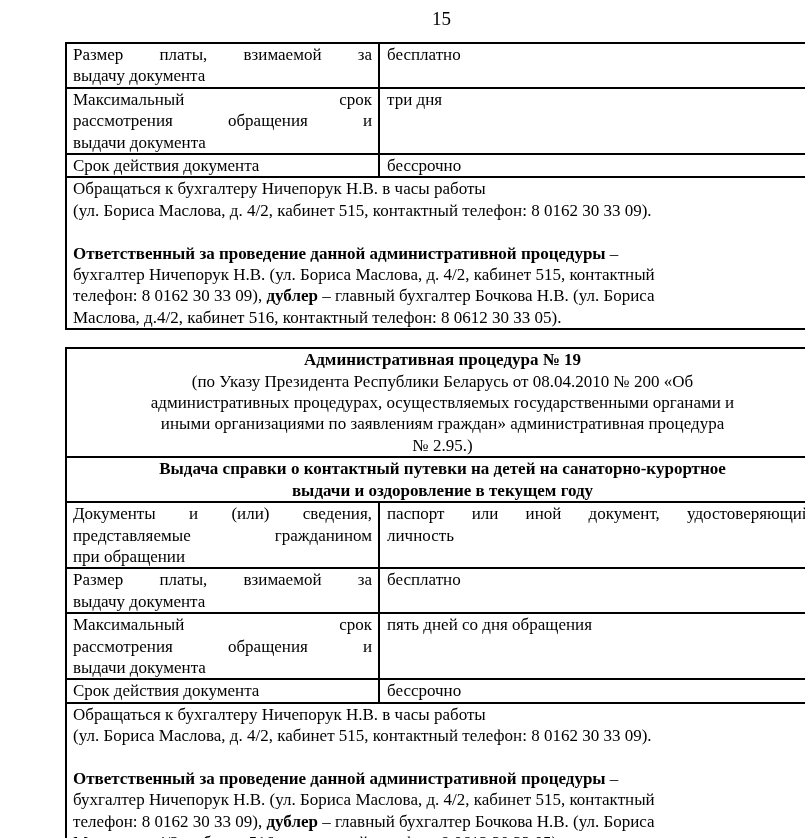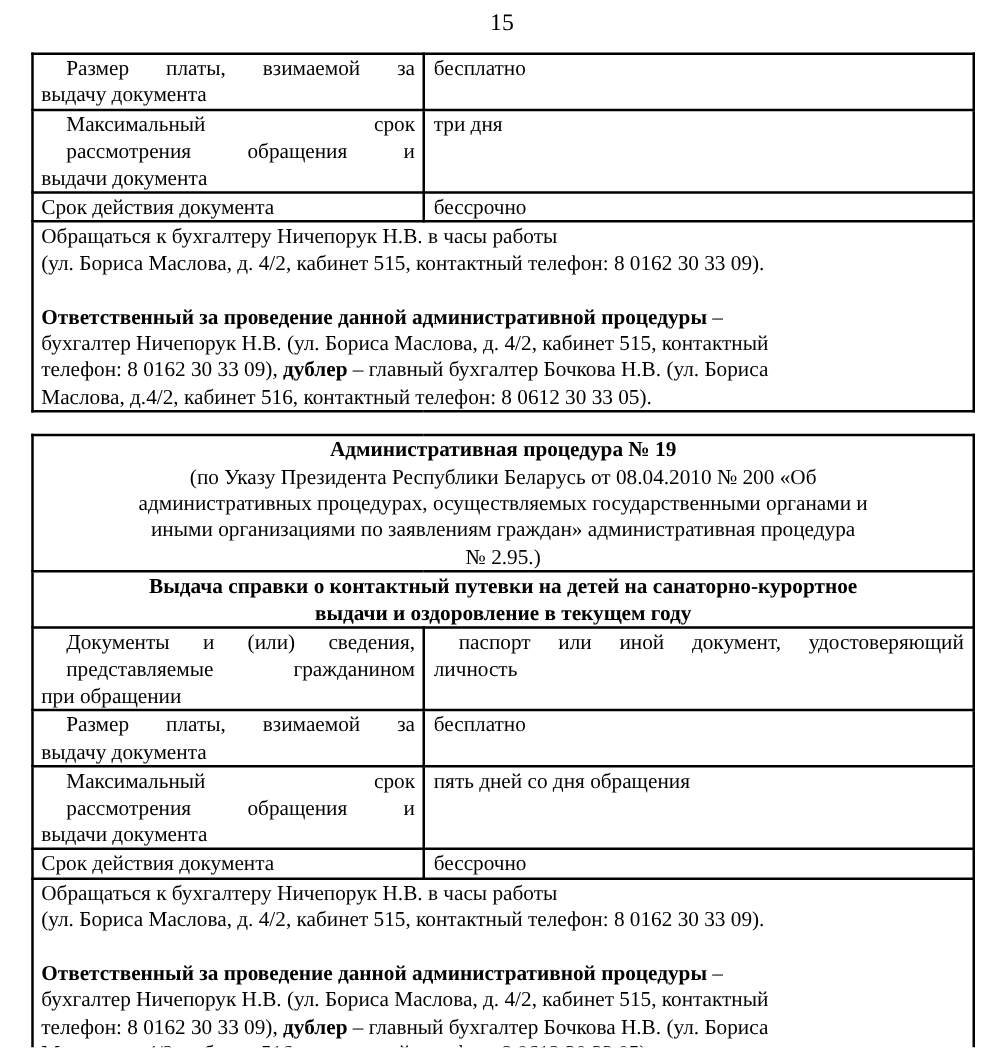--- a/index.html
+++ b/index.html
@@ -5,20 +5,21 @@
   * { margin: 0; padding: 0; box-sizing: border-box; }
   html, body { background: #ffffff; }
   .doc {
     width: 805px;
     height: 838px;
     background: #ffffff;
     color: #000000;
     font-family: "Liberation Serif", "DejaVu Serif", serif;
     font-size: 17px;
     overflow: hidden;
+    padding-left: 40px;
   }
   .pagenum {
     text-align: center;
     font-size: 19px;
     padding-top: 8px;
     width: 803px;
   }
   table.proc {
     border-collapse: collapse;
     table-layout: fixed;
@@ -30,21 +31,21 @@
   table.proc.second { margin-top: 17px; }
   td {
     border: 2px solid #000000;
     vertical-align: top;
     padding: 0 6px;
     line-height: 21.4px;
   }
   td.vc { padding: 0 7px; border-radius: 18px; }
   .ln { min-height: 21.4px; }
   
-  .jl { text-align: justify; text-align-last: justify; margin-left: 20px; }
+  .jl { text-align: justify; text-align-last: justify; }
   .center { text-align: center; margin-top: 16px; }
   .bold { font-weight: bold; }
   b { font-weight: bold; }
   .fl { min-height: 21.4px; text-align: left; }
 </style>
 </head>
 <body>
 
 <div class="doc">
 

